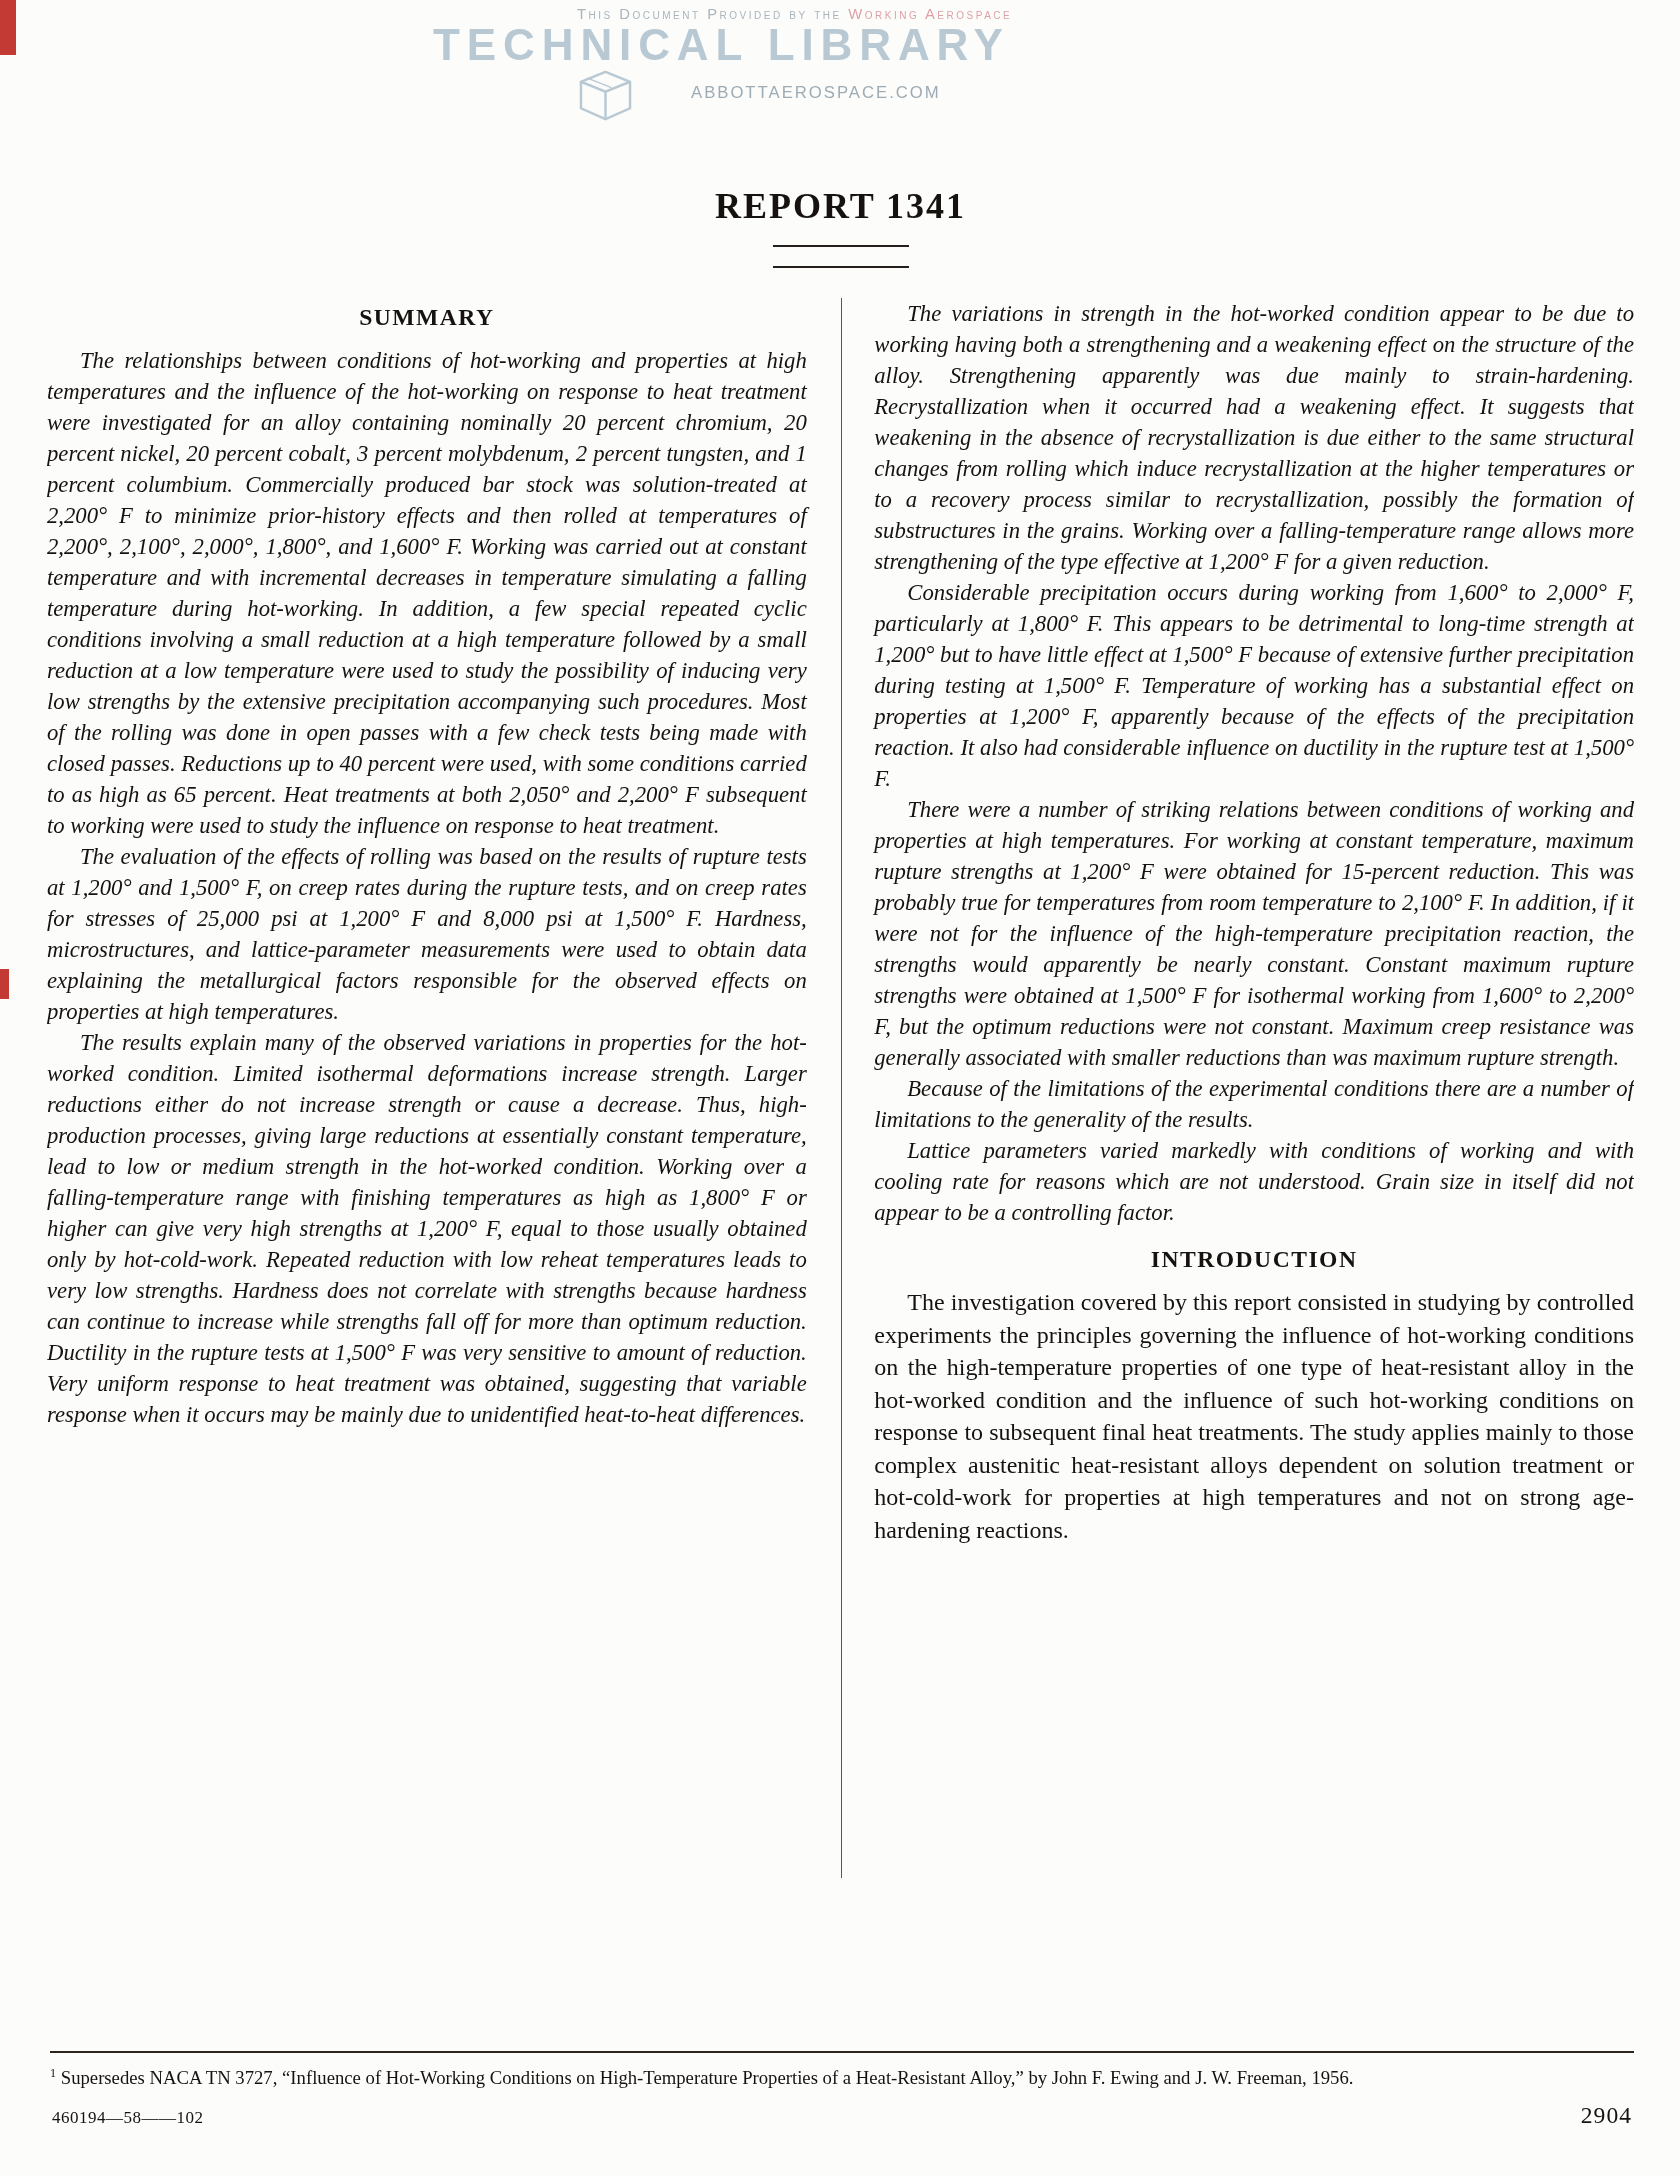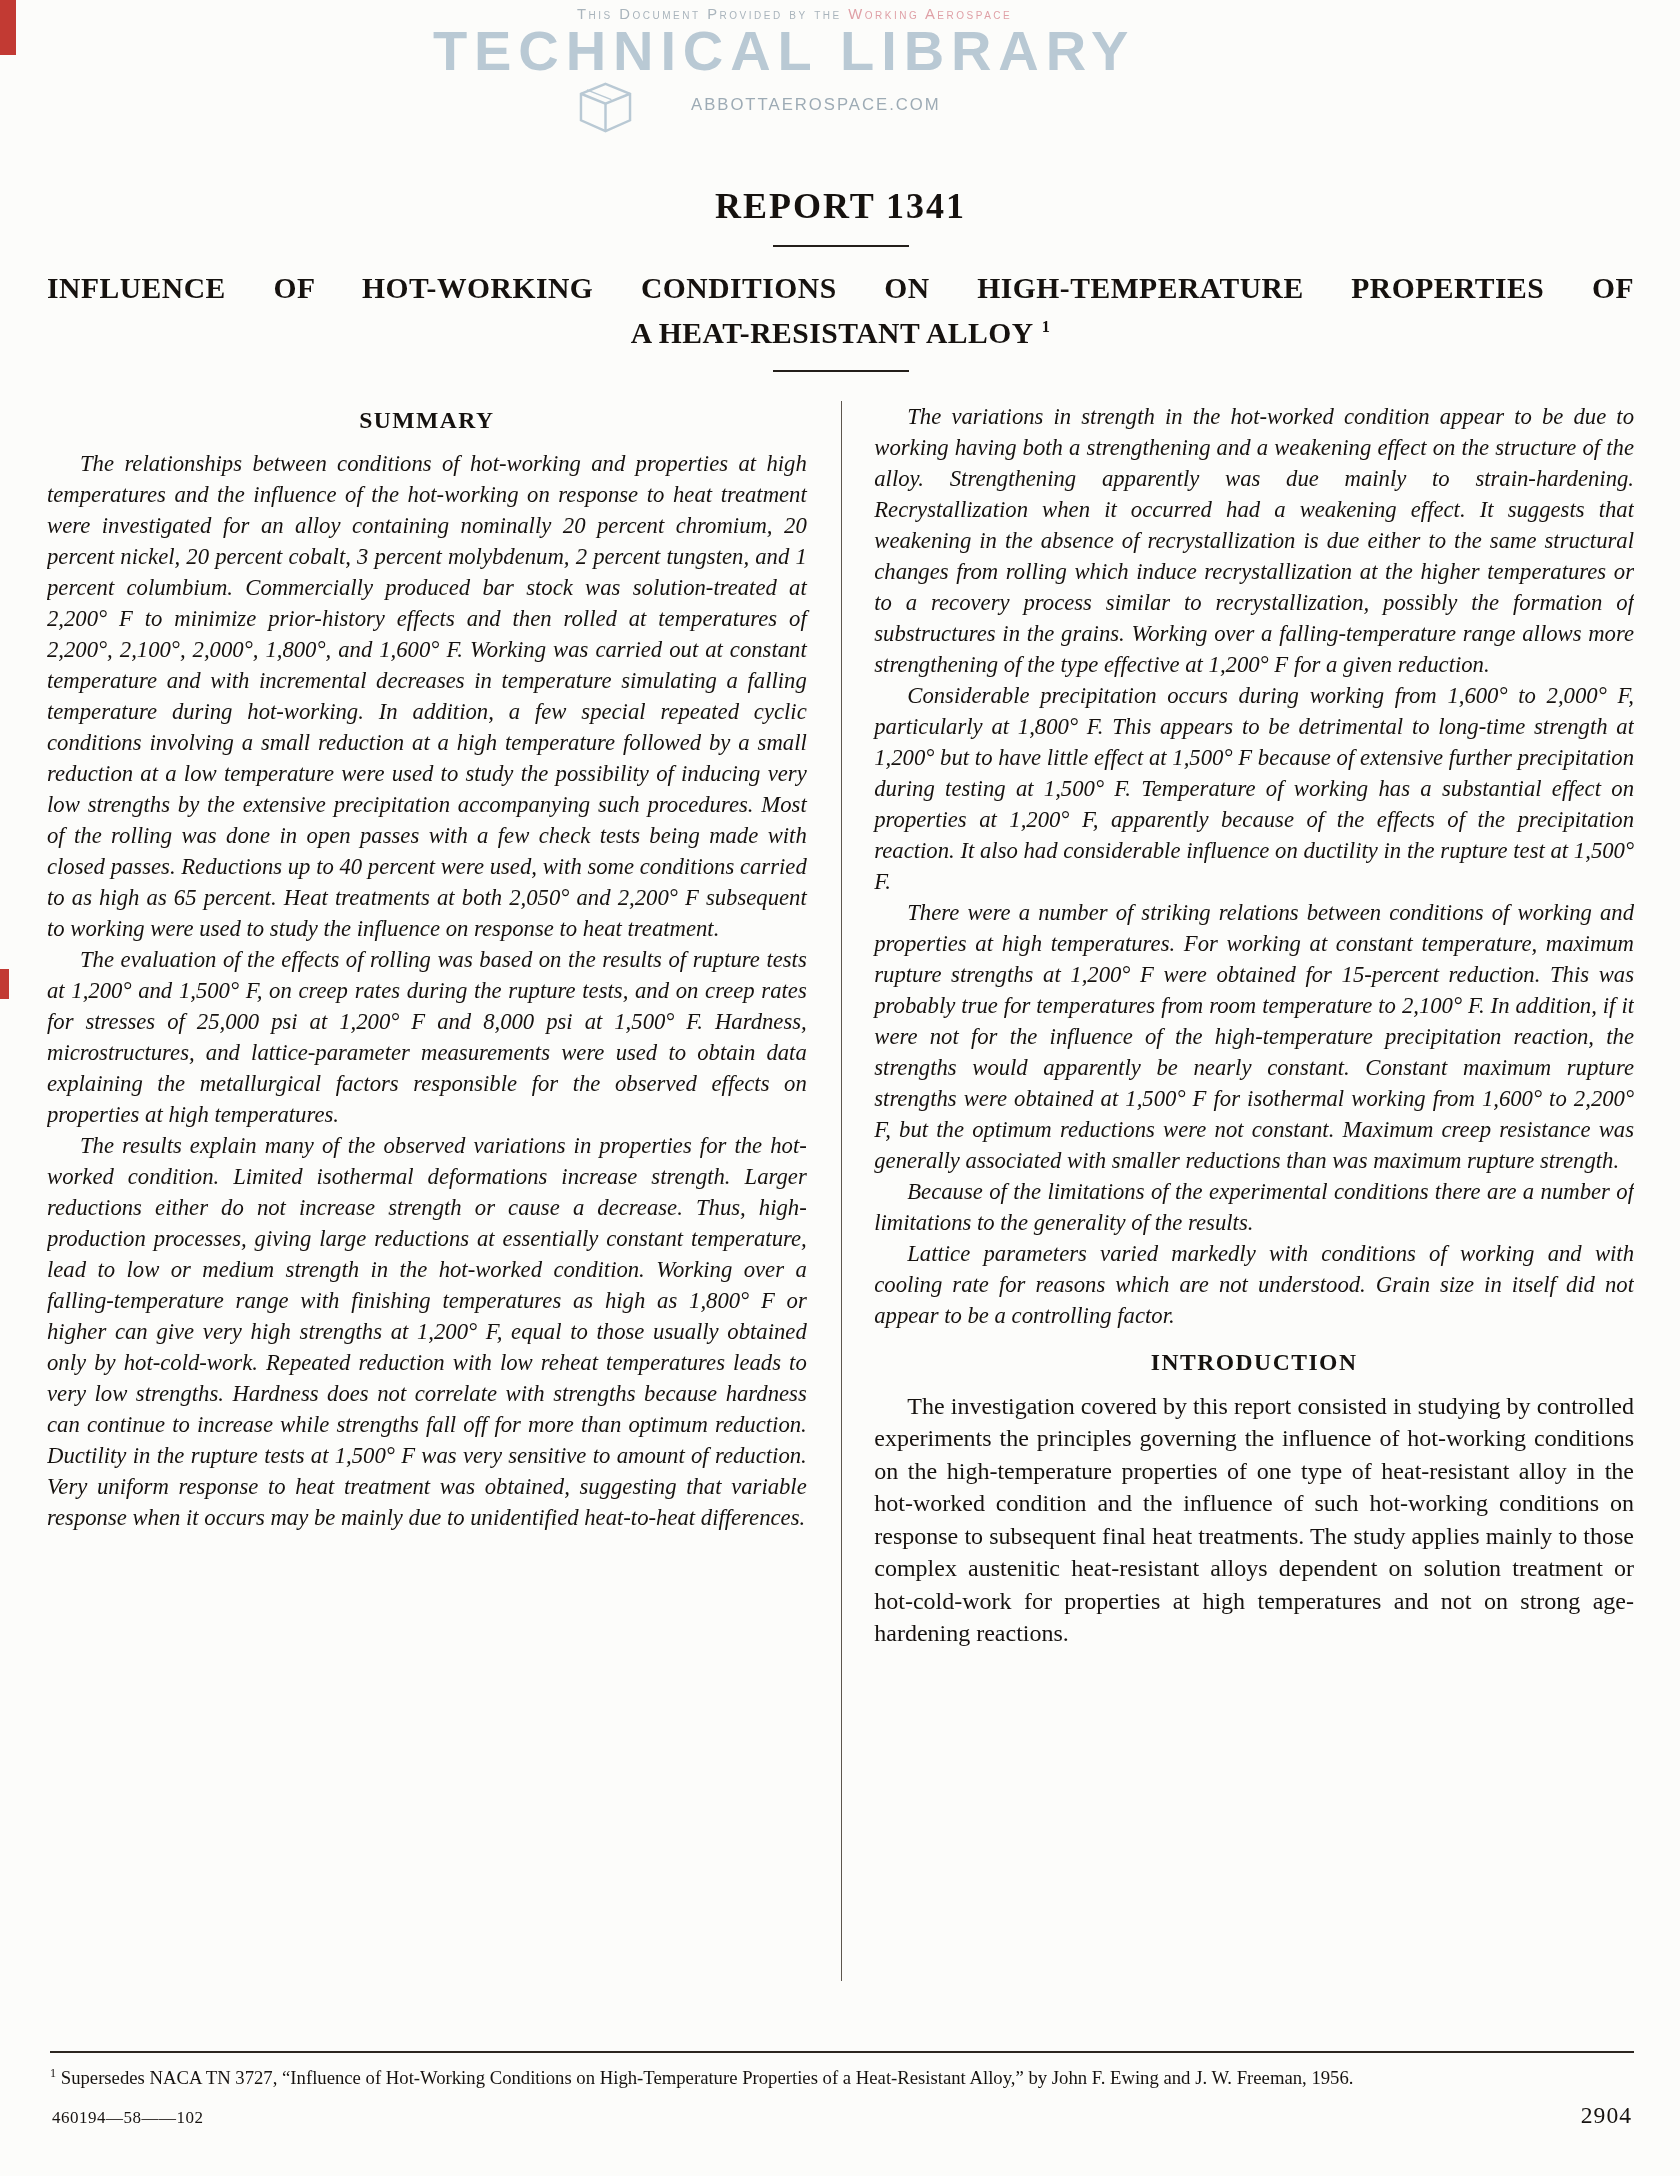--- a/index.html
+++ b/index.html
@@ -16,21 +16,21 @@
 
   
   .scan-mark { position: absolute; background: #c23a33; }
   .scan-mark-top { left: 0; top: 0; width: 15.8px; height: 55px; }
   .scan-mark-left { left: 0; top: 969px; width: 8.9px; height: 29.6px; }
 
   
   .watermark { position: absolute; top: 5.9px; left: 433px; width: 635px; font-family: "Liberation Sans", sans-serif; }
   .wm-provided { padding-left: 144px; font-size: 14.8px; letter-spacing: 2.5px; color: #a9b4bc; font-variant: small-caps; white-space: nowrap; }
   .wm-red { color: #dfa0a6; }
-  .wm-title { font-size: 56px; font-weight: bold; letter-spacing: 6.9px; color: #b9c9d4; line-height: 1.0; margin-top: 1px; white-space: nowrap; }
+  .wm-title { font-size: 44px; font-weight: bold; letter-spacing: 6.9px; color: #b9c9d4; line-height: 1.0; margin-top: 1px; white-space: nowrap; }
   .wm-bottom { display: flex; align-items: flex-start; padding-left: 144px; margin-top: 2px; }
   .wm-cube { flex: 0 0 auto; }
   .wm-sub { font-size: 16.7px; letter-spacing: 2px; color: #9dabb5; margin: 13.8px 0 0 57px; white-space: nowrap; }
 
   
   .report-number { margin: 185px 0 0; text-align: center; font-size: 36px; font-weight: bold; letter-spacing: 2px; }
   .rule { width: 136px; height: 2px; background: #241f1a; margin: 17.7px auto 0; }
   .report-title { margin: 25.6px 47px 0; font-size: 29.6px; font-weight: bold; letter-spacing: 0.5px; }
   .title-line1 { display: block; text-align: justify; text-align-last: justify; white-space: normal; }
   .title-line2 { display: block; text-align: center; margin-top: 11.8px; }
@@ -91,24 +91,20 @@
         </svg>
       </span>
       <span class="wm-sub">ABBOTTAEROSPACE.COM</span>
     </div>
   </header>
 
   <main>
     <h1 class="report-number">REPORT 1341</h1>
     <div class="rule"></div>
 
-    <h2 class="report-title">
-      <span class="title-line1">INFLUENCE OF HOT-WORKING CONDITIONS ON HIGH-TEMPERATURE PROPERTIES OF</span>
-      <span class="title-line2"><span>A HEAT-RESISTANT ALLOY</span>&nbsp;<sup>1</sup></span>
-    </h2>
 
     <div class="rule rule-byline"></div>
 
     <div class="columns">
       <div class="col col-left">
         <h3 class="section-heading">SUMMARY</h3>
         <p>The relationships between conditions of hot-working and properties at high temperatures and the influence of the hot-working on response to heat treatment were investigated for an alloy containing nominally 20 percent chromium, 20 percent nickel, 20 percent cobalt, 3 percent molybdenum, 2 percent tungsten, and 1 percent columbium.  Commercially produced bar stock was solution-treated at 2,200° F to minimize prior-history effects and then rolled at temperatures of 2,200°, 2,100°, 2,000°, 1,800°, and 1,600° F.  Working was carried out at constant temperature and with incremental decreases in temperature simulating a falling temperature during hot-working.  In addition, a few special repeated cyclic conditions involving a small reduction at a high temperature followed by a small reduction at a low temperature were used to study the possibility of inducing very low strengths by the extensive precipitation accompanying such procedures.  Most of the rolling was done in open passes with a few check tests being made with closed passes.  Reductions up to 40 percent were used, with some conditions carried to as high as 65 percent.  Heat treatments at both 2,050° and 2,200° F subsequent to working were used to study the influence on response to heat treatment.</p>
         <p>The evaluation of the effects of rolling was based on the results of rupture tests at 1,200° and 1,500° F, on creep rates during the rupture tests, and on creep rates for stresses of 25,000 psi at 1,200° F and 8,000 psi at 1,500° F.  Hardness, microstructures, and lattice-parameter measurements were used to obtain data explaining the metallurgical factors responsible for the observed effects on properties at high temperatures.</p>
         <p>The results explain many of the observed variations in properties for the hot-worked condition.  Limited isothermal deformations increase strength.  Larger reductions either do not increase strength or cause a decrease.  Thus, high-production processes, giving large reductions at essentially constant temperature, lead to low or medium strength in the hot-worked condition.  Working over a falling-temperature range with finishing temperatures as high as 1,800° F or higher can give very high strengths at 1,200° F, equal to those usually obtained only by hot-cold-work.  Repeated reduction with low reheat temperatures leads to very low strengths.  Hardness does not correlate with strengths because hardness can continue to increase while strengths fall off for more than optimum reduction.  Ductility in the rupture tests at 1,500° F was very sensitive to amount of reduction.  Very uniform response to heat treatment was obtained, suggesting that variable response when it occurs may be mainly due to unidentified heat-to-heat differences.</p>
       </div>

